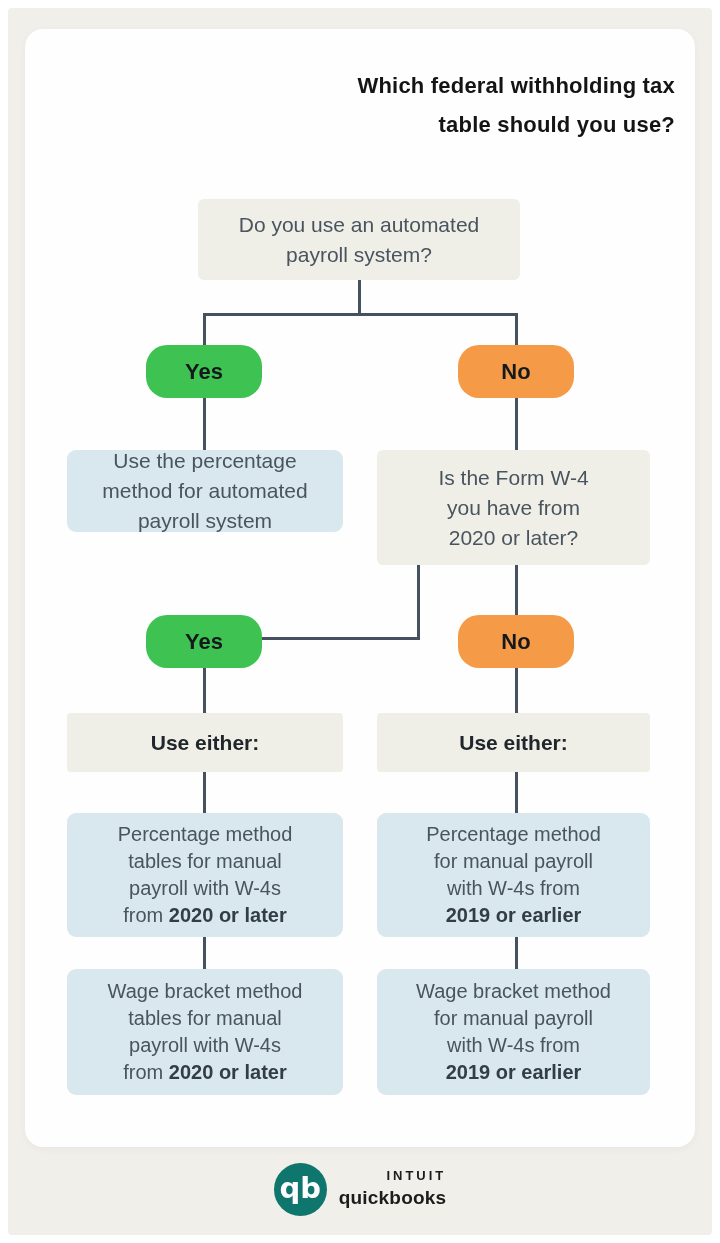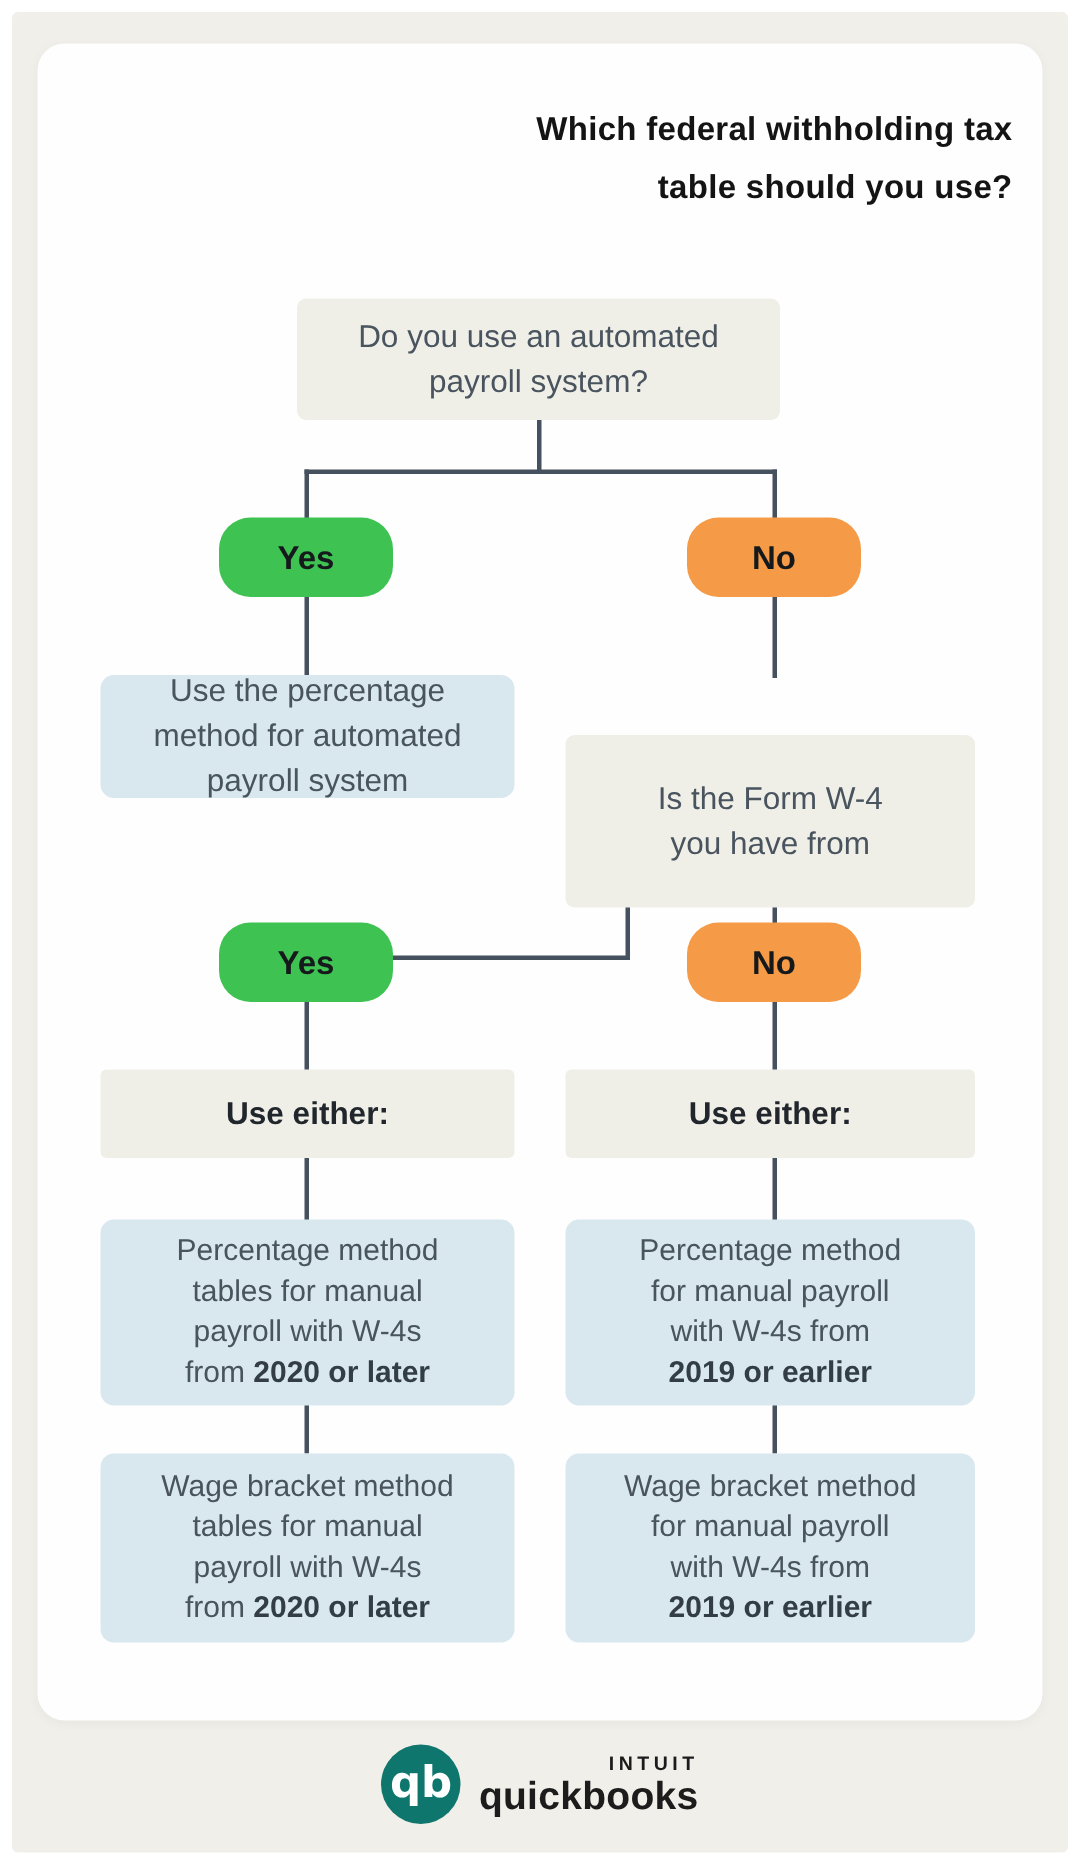--- a/index.html
+++ b/index.html
@@ -60,21 +60,21 @@
     display: flex; align-items: center; justify-content: center;
     font-size: 29px; font-weight: bold; line-height: 1;
     font-family: "DejaVu Sans", sans-serif; padding-bottom: 2px;
   }
   .brand-text { display: flex; flex-direction: column; align-items: flex-end; }
   .brand-top {
     font-size: 13px; font-weight: bold; letter-spacing: 3px;
     color: #1c1c1c; line-height: 15px;
   }
   .brand-bottom {
-    font-size: 26px; font-weight: bold; color: #1c1c1c; line-height: 29px;
+    font-size: 19px; font-weight: bold; color: #1c1c1c; line-height: 29px;
     letter-spacing: 0.2px;
   }
 </style>
 </head>
 <body>
 
 <div class="page-bg"></div>
 <div class="card"></div>
 
 <div class="title">
@@ -103,23 +103,24 @@
 </div>
 
 <div class="node branch green" style="left:146px; top:345px; width:116px; height:53px;">Yes</div>
 <div class="node branch orange" style="left:458px; top:345px; width:116px; height:53px;">No</div>
 
 <div class="node blue question" style="left:67px; top:450px; width:276px; height:82px;">
   <div>Use the percentage</div>
   <div>method for automated</div>
   <div>payroll system</div>
 </div>
-<div class="node neutral question" style="left:377px; top:450px; width:273px; height:115px;margin-top:40px;">
+<div class="node neutral question" style="left:377px; top:450px; width:273px; height:115px;">
   <div>Is the Form W-4</div>
   <div>you have from</div>
+  <div>2020 or later?</div>
 </div>
 
 <div class="node branch green" style="left:146px; top:615px; width:116px; height:53px;">Yes</div>
 <div class="node branch orange" style="left:458px; top:615px; width:116px; height:53px;">No</div>
 
 <div class="node neutral use-either" style="left:67px; top:713px; width:276px; height:59px; border-radius:4px;">Use either:</div>
 <div class="node neutral use-either" style="left:377px; top:713px; width:273px; height:59px; border-radius:4px;">Use either:</div>
 
 <div class="node blue bodytext" style="left:67px; top:813px; width:276px; height:124px;">
   <div>Percentage method</div>

